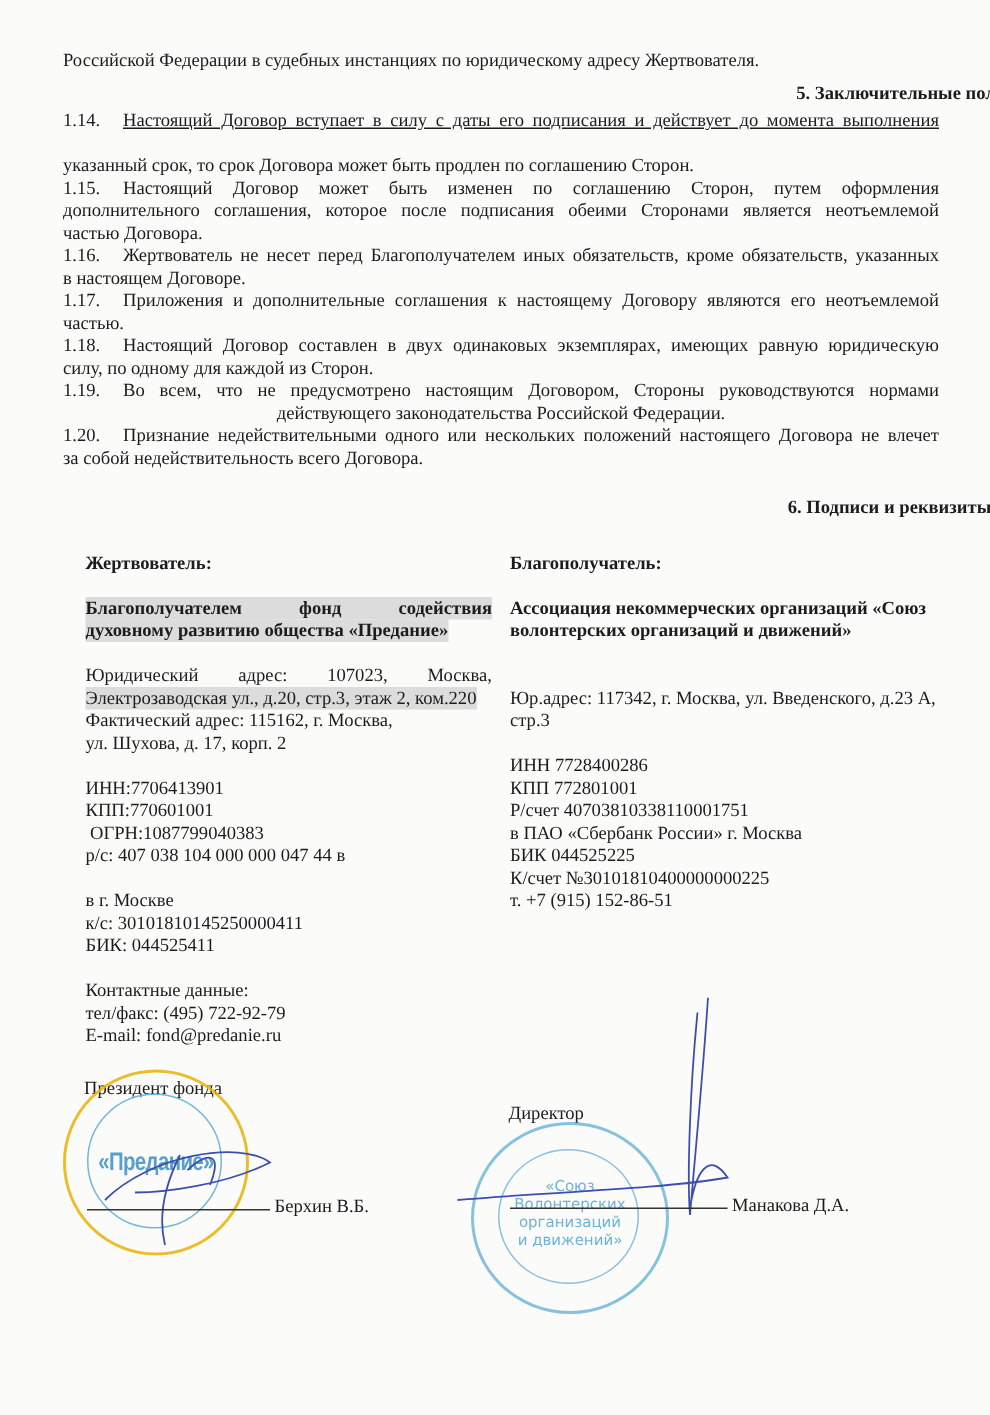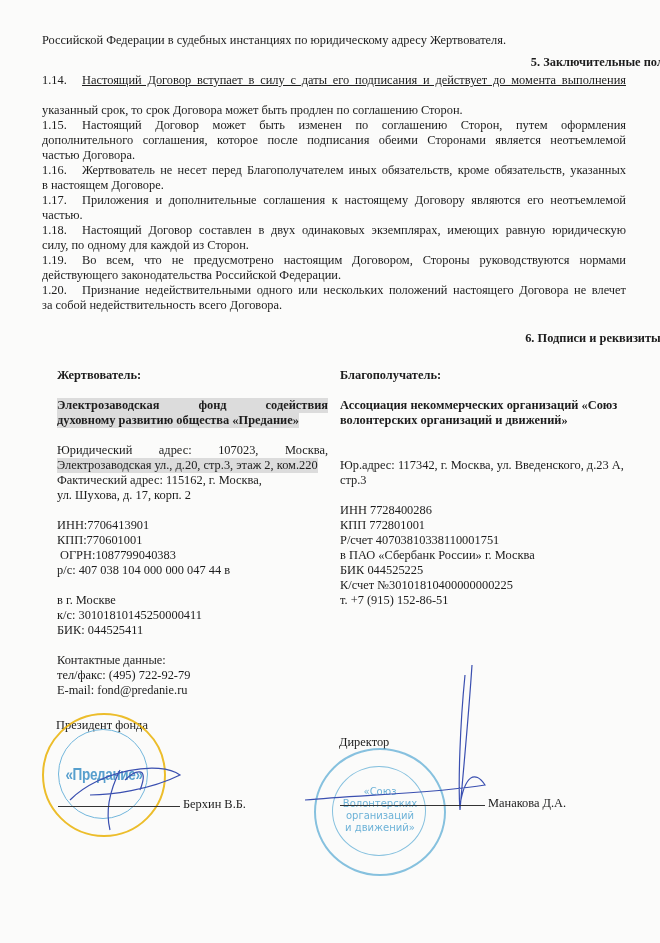--- a/index.html
+++ b/index.html
@@ -35,29 +35,29 @@
   <div class="line just" style="top:163px;"><span class="num">1.16.</span><span>Жертвователь не несет перед Благополучателем иных обязательств, кроме обязательств, указанных</span></div>
   <div class="line" style="top:178px;">в настоящем Договоре.</div>
 
   <div class="line just" style="top:193px;"><span class="num">1.17.</span><span>Приложения и дополнительные соглашения к настоящему Договору являются его неотъемлемой</span></div>
   <div class="line" style="top:208px;">частью.</div>
 
   <div class="line just" style="top:223px;"><span class="num">1.18.</span><span>Настоящий Договор составлен в двух одинаковых экземплярах, имеющих равную юридическую</span></div>
   <div class="line" style="top:238px;">силу, по одному для каждой из Сторон.</div>
 
   <div class="line just" style="top:253px;"><span class="num">1.19.</span><span>Во всем, что не предусмотрено настоящим Договором, Стороны руководствуются нормами</span></div>
-  <div class="line" style="top:268px;">действующего законодательства Российской Федерации.</div>
+  <div class="line" style="top:268px;text-align:center;">действующего законодательства Российской Федерации.</div>
 
   <div class="line just" style="top:283px;"><span class="num">1.20.</span><span>Признание недействительными одного или нескольких положений настоящего Договора не влечет</span></div>
   <div class="line" style="top:298px;">за собой недействительность всего Договора.</div>
 
   <div class="line center b" style="top:331px;">6. Подписи и реквизиты Сторон</div>
 
   <div class="col b" style="left:57px; top:368px;">Жертвователь:</div>
-  <div class="col b hl" style="left:57px; top:398px; width:271px; text-align:justify; text-align-last:justify;">Электрозаводская фонд содействия</div>
+  <div class="col b hl" style="left:57px; top:398px; width:271px; text-align:justify; text-align-last:justify;">Благополучателем фонд содействия</div>
   <div class="col b hl" style="left:57px; top:413px;">духовному развитию общества «Предание»</div>
 
   <div class="col" style="left:57px; top:443px; width:271px; text-align:justify; text-align-last:justify;">Юридический адрес: 107023, Москва,</div>
   <div class="col hl" style="left:57px; top:458px;">Электрозаводская ул., д.20, стр.3, этаж 2, ком.220</div>
   <div class="col" style="left:57px; top:473px;">Фактический адрес: 115162, г. Москва,</div>
   <div class="col" style="left:57px; top:488px;">ул. Шухова, д. 17, корп. 2</div>
 
   <div class="col" style="left:57px; top:518px;">ИНН:7706413901</div>
   <div class="col" style="left:57px; top:533px;">КПП:770601001</div>
   <div class="col" style="left:60px; top:548px;">ОГРН:1087799040383</div>

